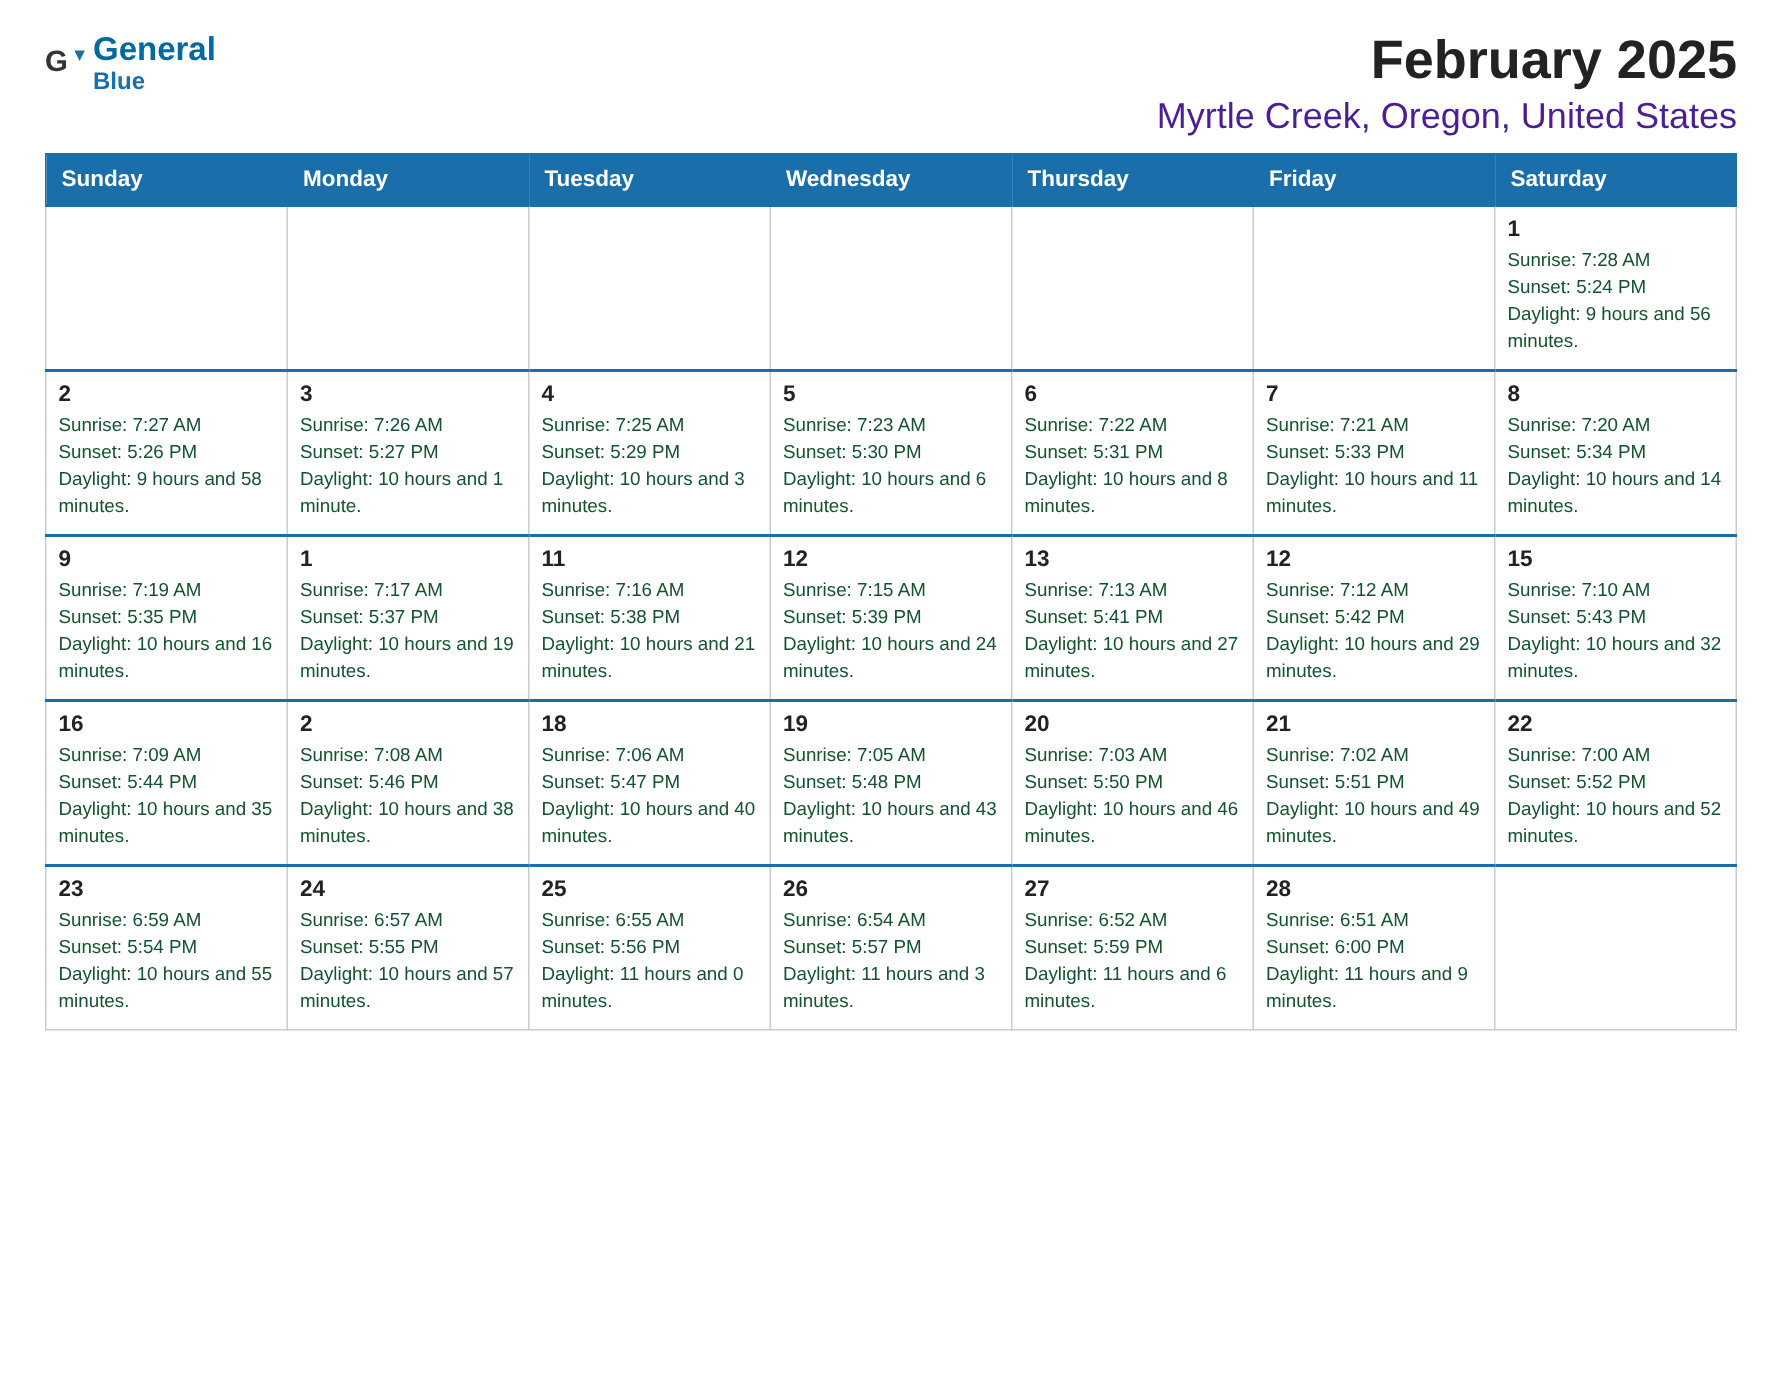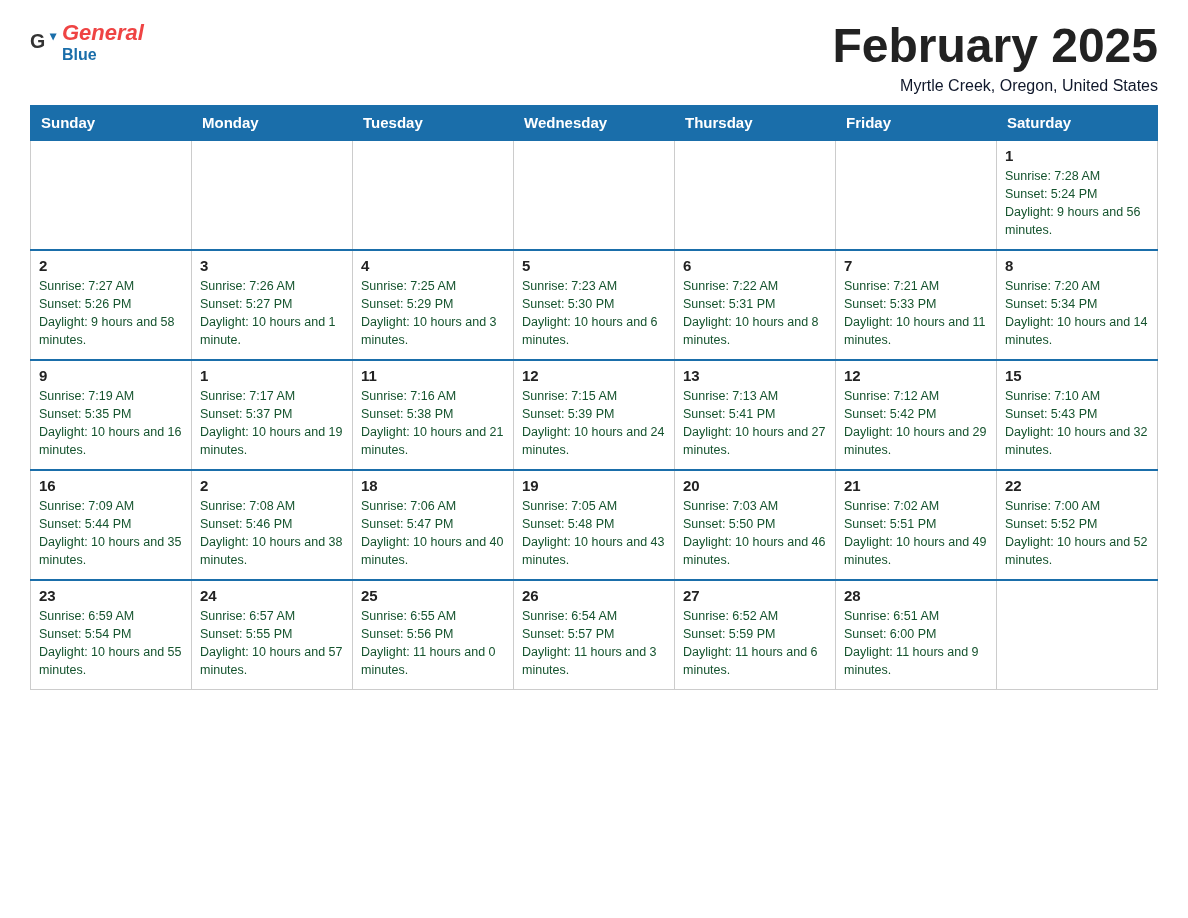--- a/index.html
+++ b/index.html
@@ -17,44 +17,43 @@
       margin-bottom: 10px;
     }
     .logo {
       display: flex;
       align-items: center;
       gap: 4px;
     }
     .logo-text-general {
       font-size: 22px;
       font-weight: bold;
-      color: #ef4444;
-      font-style: italic;
+      color: #0369a1;
     }
     .logo-text-blue {
       font-size: 16px;
       font-weight: bold;
       color: #1a6eaa;
     }
     .logo-icon {
       width: 28px;
       height: 28px;
     }
     .title-block {
       text-align: right;
     }
     .month-title {
-      font-size: 48px;
+      font-size: 36px;
       font-weight: bold;
       color: #222;
       line-height: 1.1;
     }
     .location-subtitle {
-      font-size: 16px;
-      color: #0f172a;
+      font-size: 24px;
+      color: #4c1d95;
       margin-top: 4px;
     }
     .calendar {
       width: 100%;
       border-collapse: collapse;
       margin-top: 10px;
       padding-left: 40px;
     }
     .calendar th {
       background-color: #1a6eaa;

